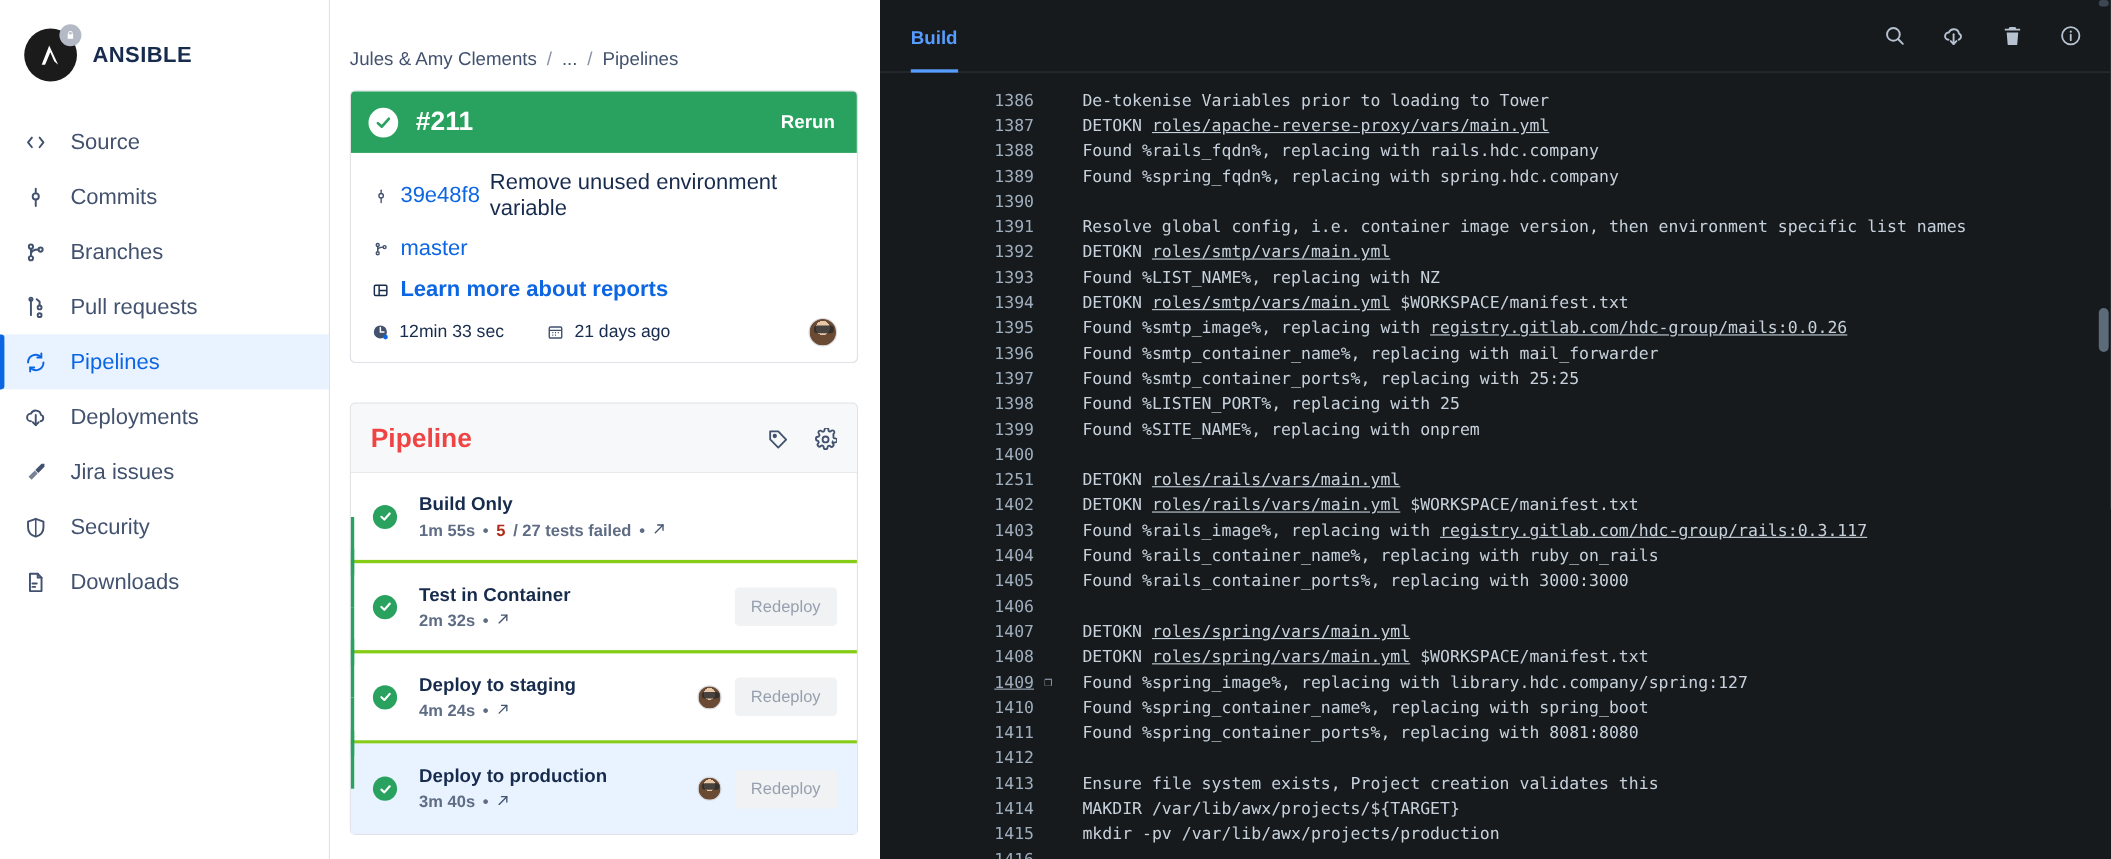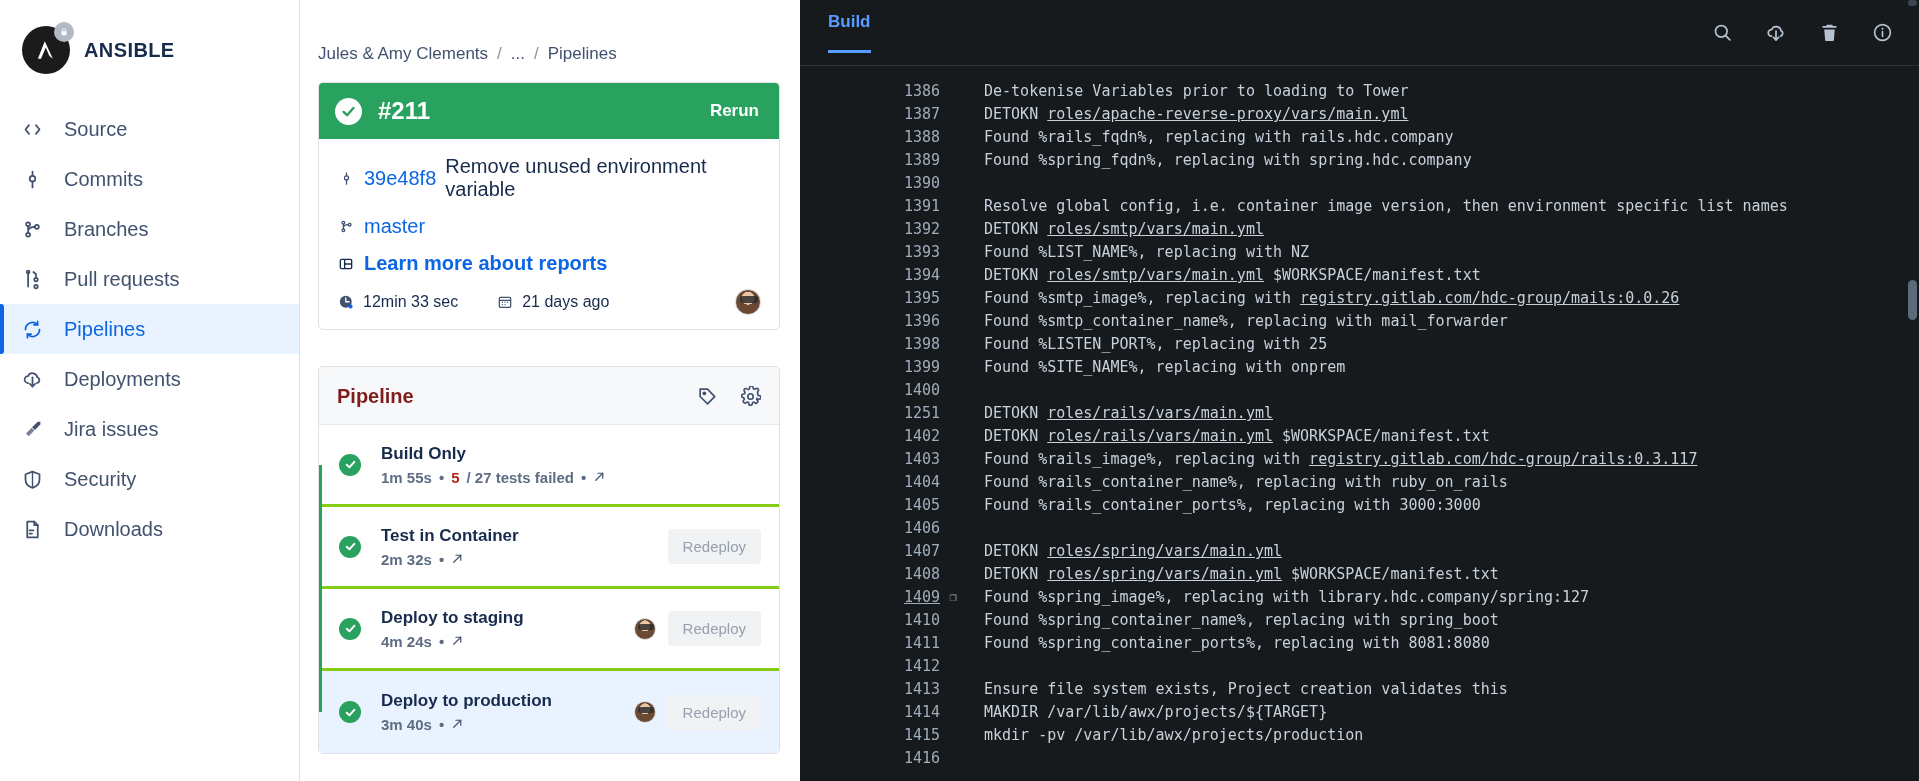--- a/index.html
+++ b/index.html
@@ -105,21 +105,21 @@
   .avatar.sm::after{ left:3px; top:5px; width:16px; height:6px; }
 
   .pipeline-card {
     margin-top: 36px; border: 1px solid #dfe1e6; border-radius: 5px; background: #fff;
   }
   .pipeline-head {
     display: flex; align-items: center; justify-content: space-between;
     padding: 18px 18px 16px 18px; background: #f7f8f9;
     border-bottom: 1px solid #e6e8ec; border-radius: 5px 5px 0 0;
   }
-  .pipeline-title { font-size: 20px; font-weight: 700; color: #7f1d1d; }
+  .pipeline-title { font-size: 24px; font-weight: 700; color: #ef4444; }
   .pipeline-actions { display: flex; align-items: center; gap: 22px; color: #42526e; }
   .pipeline-actions span { cursor: pointer; display:flex; }
 
   .stages { position: relative; }
   .stage {
     display: flex; align-items: center; min-height: 82px;
     padding: 0 18px 0 0; border-bottom: 3px solid #84cc16; position: relative;
   }
   .stage:last-child { border-bottom: none; }
   .stage.highlight { background: #e9f2ff; }
@@ -145,21 +145,21 @@
   }
 
   
   #logpanel {
     flex: 1 1 auto; height: 781px; background: #161a1d; position: relative; overflow: hidden;
   }
   .log-head {
     height: 66px; display: flex; align-items: center; justify-content: space-between;
     padding: 0 26px 0 28px; border-bottom: 1px solid #2c333a;
   }
-  .log-tabs { display: flex; align-items: center; height: 66px; }
+  .log-tabs { display: flex; align-items: flex-end; height: 66px; }
   .log-tab {
     color: #579dff; font-size: 17px; font-weight: 700; padding-bottom: 18px;
     border-bottom: 3px solid #579dff; cursor: pointer;
   }
   .log-icons { display: flex; align-items: center; gap: 32px; color: #b6c2cf; }
   .log-icons span { cursor: pointer; display: flex; }
 
   .log-body {
     padding: 14px 0 0 0; height: 715px; overflow: hidden; position: relative;
     font-family: "DejaVu Sans Mono", "Liberation Mono", monospace;
@@ -569,20 +569,21 @@
         <div class="log-line"><span class="log-num">1387</span><span class="log-copy"></span><span class="log-txt"><span>DETOKN </span><u>roles/apache-reverse-proxy/vars/main.yml</u></span></div>
         <div class="log-line"><span class="log-num">1388</span><span class="log-copy"></span><span class="log-txt"><span>Found %rails_fqdn%, replacing with rails.hdc.company</span></span></div>
         <div class="log-line"><span class="log-num">1389</span><span class="log-copy"></span><span class="log-txt"><span>Found %spring_fqdn%, replacing with spring.hdc.company</span></span></div>
         <div class="log-line"><span class="log-num">1390</span><span class="log-copy"></span><span class="log-txt"><span></span></span></div>
         <div class="log-line"><span class="log-num">1391</span><span class="log-copy"></span><span class="log-txt"><span>Resolve global config, i.e. container image version, then environment specific list names</span></span></div>
         <div class="log-line"><span class="log-num">1392</span><span class="log-copy"></span><span class="log-txt"><span>DETOKN </span><u>roles/smtp/vars/main.yml</u></span></div>
         <div class="log-line"><span class="log-num">1393</span><span class="log-copy"></span><span class="log-txt"><span>Found %LIST_NAME%, replacing with NZ</span></span></div>
         <div class="log-line"><span class="log-num">1394</span><span class="log-copy"></span><span class="log-txt"><span>DETOKN </span><u>roles/smtp/vars/main.yml</u><span> $WORKSPACE/manifest.txt</span></span></div>
         <div class="log-line"><span class="log-num">1395</span><span class="log-copy"></span><span class="log-txt"><span>Found %smtp_image%, replacing with </span><u>registry.gitlab.com/hdc-group/mails:0.0.26</u></span></div>
         <div class="log-line"><span class="log-num">1396</span><span class="log-copy"></span><span class="log-txt"><span>Found %smtp_container_name%, replacing with mail_forwarder</span></span></div>
+        <div class="log-line"><span class="log-num">1397</span><span class="log-copy"></span><span class="log-txt"><span>Found %smtp_container_ports%, replacing with 25:25</span></span></div>
         <div class="log-line"><span class="log-num">1398</span><span class="log-copy"></span><span class="log-txt"><span>Found %LISTEN_PORT%, replacing with 25</span></span></div>
         <div class="log-line"><span class="log-num">1399</span><span class="log-copy"></span><span class="log-txt"><span>Found %SITE_NAME%, replacing with onprem</span></span></div>
         <div class="log-line"><span class="log-num">1400</span><span class="log-copy"></span><span class="log-txt"><span></span></span></div>
         <div class="log-line"><span class="log-num">1251</span><span class="log-copy"></span><span class="log-txt"><span>DETOKN </span><u>roles/rails/vars/main.yml</u></span></div>
         <div class="log-line"><span class="log-num">1402</span><span class="log-copy"></span><span class="log-txt"><span>DETOKN </span><u>roles/rails/vars/main.yml</u><span> $WORKSPACE/manifest.txt</span></span></div>
         <div class="log-line"><span class="log-num">1403</span><span class="log-copy"></span><span class="log-txt"><span>Found %rails_image%, replacing with </span><u>registry.gitlab.com/hdc-group/rails:0.3.117</u></span></div>
         <div class="log-line"><span class="log-num">1404</span><span class="log-copy"></span><span class="log-txt"><span>Found %rails_container_name%, replacing with ruby_on_rails</span></span></div>
         <div class="log-line"><span class="log-num">1405</span><span class="log-copy"></span><span class="log-txt"><span>Found %rails_container_ports%, replacing with 3000:3000</span></span></div>
         <div class="log-line"><span class="log-num">1406</span><span class="log-copy"></span><span class="log-txt"><span></span></span></div>
         <div class="log-line"><span class="log-num">1407</span><span class="log-copy"></span><span class="log-txt"><span>DETOKN </span><u>roles/spring/vars/main.yml</u></span></div>

